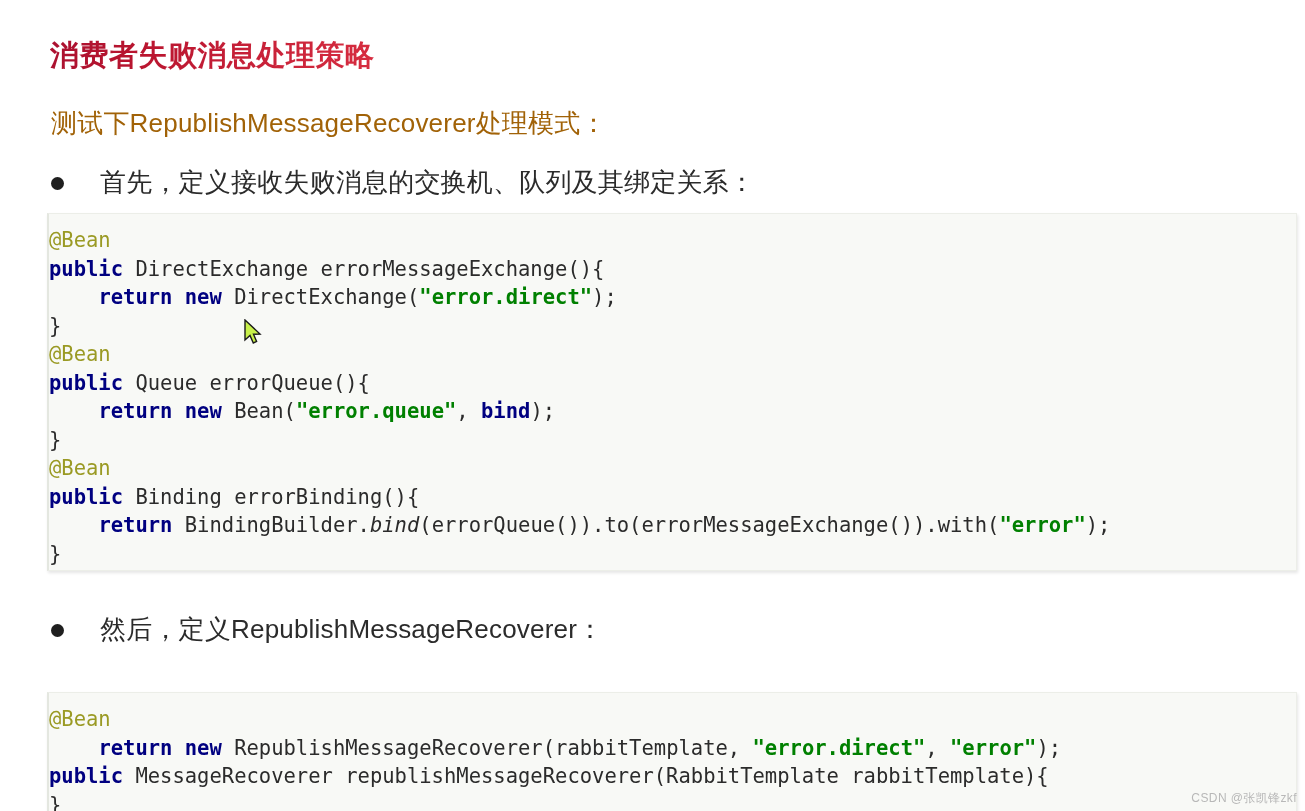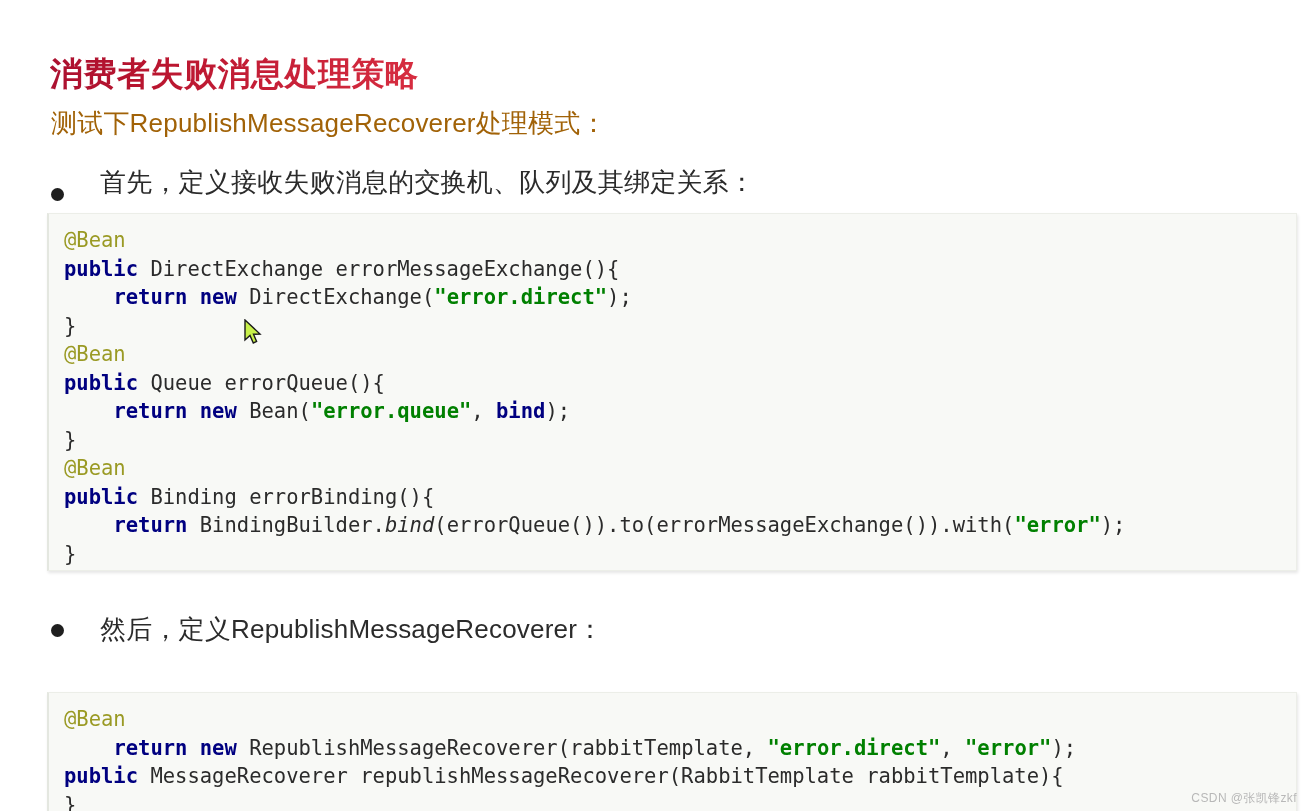--- a/index.html
+++ b/index.html
@@ -14,23 +14,23 @@
     position: relative;
     overflow: hidden;
     font-family: "Liberation Sans", "DejaVu Sans", sans-serif;
     -webkit-font-smoothing: antialiased;
   }
 
   
   .page-title {
     position: absolute;
     left: 50px;
-    top: 29px;
+    top: 13px;
     font-family: Liberation Sans, sans-serif;
-    font-size: 33px;
+    font-size: 29px;
     font-weight: 700;
     letter-spacing: 0.5px;
     line-height: 46px;
     background-image: linear-gradient(95deg, #ab1130 0%, #b9152f 28%, #c51f37 58%, #d72d40 100%);
     -webkit-background-clip: text;
     background-clip: text;
     color: transparent;
     -webkit-text-fill-color: transparent;
     white-space: nowrap;
   }
@@ -46,21 +46,21 @@
     letter-spacing: 0.2px;
     white-space: nowrap;
   }
 
   .bullet-row {
     position: absolute;
     display: flex;
     align-items: center;
     white-space: nowrap;
   }
-  .bullet-row.first  { left: 51px; top: 163px; align-items: flex-end; }
+  .bullet-row.first  { left: 51px; top: 163px; }
   .bullet-row.second { left: 51px; top: 610px; }
 
   .bullet-dot {
     width: 13px;
     height: 13px;
     border-radius: 50%;
     background: #1f1f1f;
     flex: 0 0 auto;
     margin-right: 36px;
     margin-top: 2px;
@@ -86,21 +86,21 @@
   }
   #code-block-1 { top: 213px; height: 358px; }
   #code-block-2 { top: 692px; height: 130px; }
 
   .code-line {
     font-family: "DejaVu Sans Mono", "Liberation Mono", monospace;
     font-size: 20.5px;
     line-height: 28.5px;
     color: #2b2b2b;
     white-space: pre;
-    padding-left: 15px;
+    padding-left: 0;
     letter-spacing: 0px;
   }
 
   
   .tok-ann   { color: #9a9a24; }
   .tok-kw    { color: #000080; font-weight: 700; }
   .tok-str   { color: #008000; font-weight: 700; }
   .tok-ital  { font-style: italic; color: #2b2b2b; margin-top: 8px; }
   .tok-plain { color: #2b2b2b; }
 

